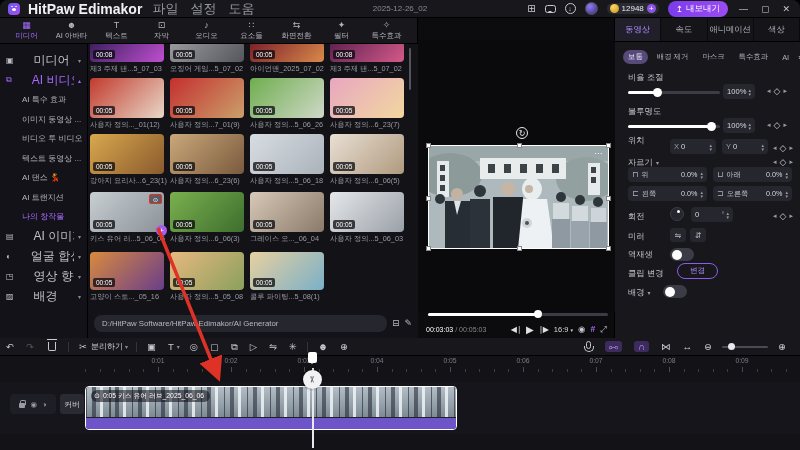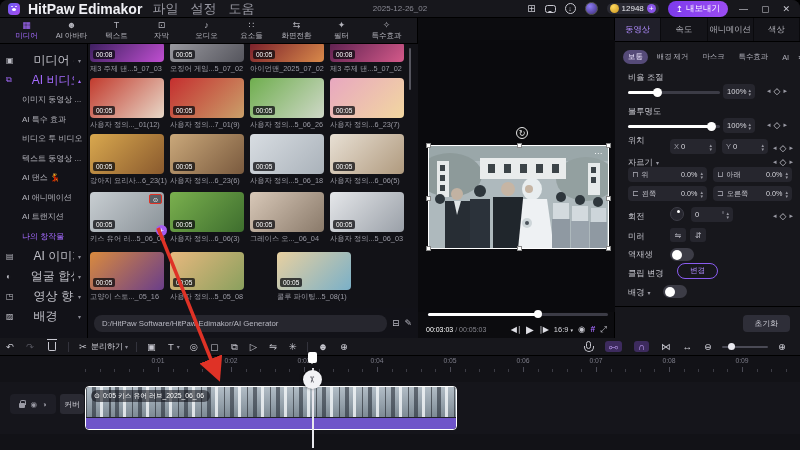--- a/index.html
+++ b/index.html
@@ -220,26 +220,25 @@
       <div class="sb-row">
         <span class="sb-ic">▣</span>
         <span class="sb-lb">미디어 은행</span>
         <span class="sb-ch">▾</span>
       </div>
       <div class="sb-row act">
         <span class="sb-ic">⧉</span>
         <span class="sb-lb">AI 비디오</span>
         <span class="sb-ch">▴</span>
       </div>
+      <div class="sb-child">AI 특수 효과</div>
       <div class="sb-child">이미지 동영상 ...</div>
-      <div class="sb-child">AI 특수 효과</div>
       <div class="sb-child">비디오 투 비디오</div>
       <div class="sb-child">텍스트 동영상 ...</div>
       <div class="sb-child">AI 댄스 💃</div>
-      <div class="sb-child">AI 애니메이션</div>
       <div class="sb-child">AI 트랜지션</div>
       <div class="sb-child sel">나의 창작물</div>
       <div class="sb-row">
         <span class="sb-ic">▤</span>
         <span class="sb-lb">AI 이미지</span>
         <span class="sb-ch">▾</span>
       </div>
       <div class="sb-row">
         <span class="sb-ic">◐</span>
         <span class="sb-lb">얼굴 합성</span>
@@ -361,21 +360,21 @@
           <span class="m-dur">00:05</span>
         </div>
         <div class="m-name">고양이 스토..._05_16</div>
       </div>
       <div class="m-item" style="left: 82px; top: 212px;">
         <div class="m-thumb" style="height: 38px; background: linear-gradient(135deg, rgb(232, 184, 126), rgb(138, 160, 94));">
           <span class="m-dur">00:05</span>
         </div>
         <div class="m-name">사용자 정의...5_05_08</div>
       </div>
-      <div class="m-item" style="left: 162px; top: 212px; margin-left: 27px;">
+      <div class="m-item" style="left: 162px; top: 212px;">
         <div class="m-thumb" style="height: 38px; background: linear-gradient(135deg, rgb(232, 208, 160), rgb(122, 176, 200));">
           <span class="m-dur">00:05</span>
         </div>
         <div class="m-name">쿨루 파이팅...5_08(1)</div>
       </div>
     </div>
   <div id="gridscroll"></div>
 
   <div id="pathbar">
     <div class="pathbox">D:/HitPaw Software/HitPaw Edimakor/AI Generator</div>
@@ -603,23 +602,20 @@
 
     <div class="insp-lbl" style="top:231px">역재생</div>
     <div class="toggle" style="left:55px;top:230px"></div>
 
     <div class="insp-lbl" style="top:250px">클립 변경</div>
     <button class="changebtn" style="left:62px;top:245px">변경</button>
 
     <div class="insp-lbl" style="top:269px"><span>배경</span><span class="insp-ch">▾</span></div>
     <div class="toggle" style="left:48px;top:267px"></div>
 
-    <div id="insp-foot">
-      <button class="resetbtn">초기화</button>
-    </div>
   </div>
 
   <div id="timeline">
     <div id="tl-toolbar">
       <span id="tl-left" style="display: flex; align-items: center;">
           <span class="tl-ic ic-undo-icon">↶</span>
           <span class="tl-ic muted ic-redo-icon">↷</span>
           <span class="tl-ic ic-trash-icon"></span>
         </span>
       <span class="tl-sep"></span>

